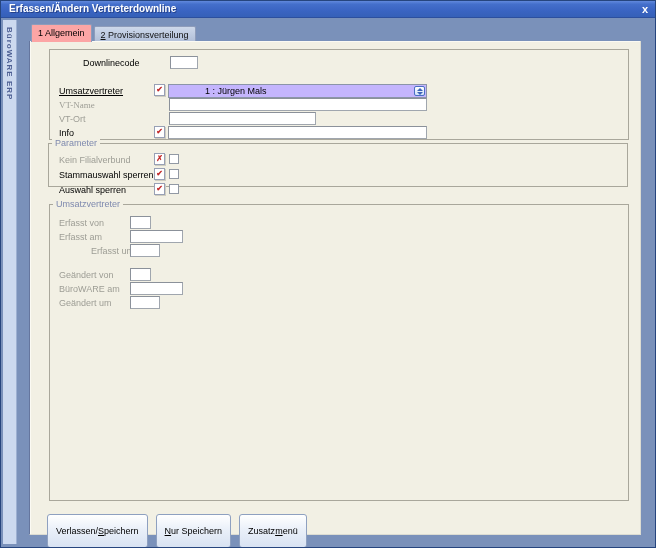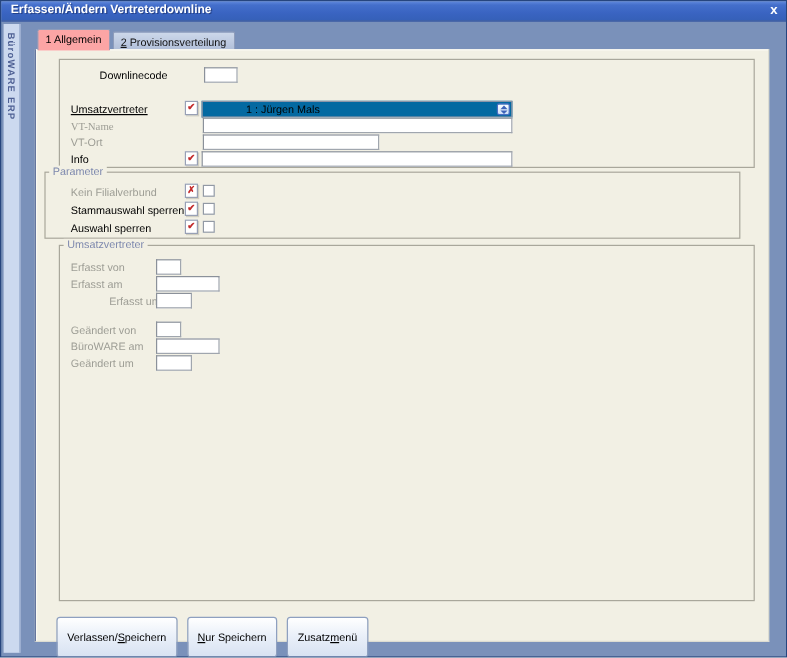--- a/index.html
+++ b/index.html
@@ -59,36 +59,36 @@
     box-shadow:inset 1px 1px 0 #fbfaf3;
   }
   
   .groupbox{position:absolute;border:1px solid #a9a79b;}
   .groupbox .gb-title{
     position:absolute;top:-6px;left:3px;
     background:#f2f0e4;padding:0 3px;
     font-size:9px;color:#7e89ae;line-height:10px;white-space:nowrap;
   }
   .gb1{left:19px;top:8px;width:580px;height:91px;}
-  .gb2{left:7px;top:102px;width:580px;height:56px;}
+  .gb2{left:18px;top:102px;width:580px;height:44px;}
   .gb3{left:19px;top:163px;width:580px;height:297px;}
   
   .flabel{
     position:absolute;font-size:9px;color:#000;white-space:nowrap;line-height:12px;
   }
   .flabel.dim{color:#9d9d95;}
   .tbox{
     position:absolute;height:13px;
     background:#ffffff;
     border:1px solid #a0a6ae;border-top-color:#8b919a;border-left-color:#8b919a;
     font-family:"Liberation Sans",sans-serif;font-size:9px;color:#000;
     padding:0 2px;outline:none;
   }
   .combo{
-    position:absolute;height:14px;background:#0369a1;
+    position:absolute;height:14px;background:#c4b5fd;
     border:1px solid #8b95a8;
     font-size:9px;color:#000;line-height:12px;
     padding-left:36px;cursor:default;
   }
   .spinner{
     position:absolute;right:1px;top:1px;width:11px;height:10px;
     border:1px solid #4a6fc4;border-radius:2px;
     background:linear-gradient(to bottom,#ffffff,#cfe0f8);
     display:flex;flex-direction:column;align-items:center;justify-content:center;gap:1px;
     cursor:default;

